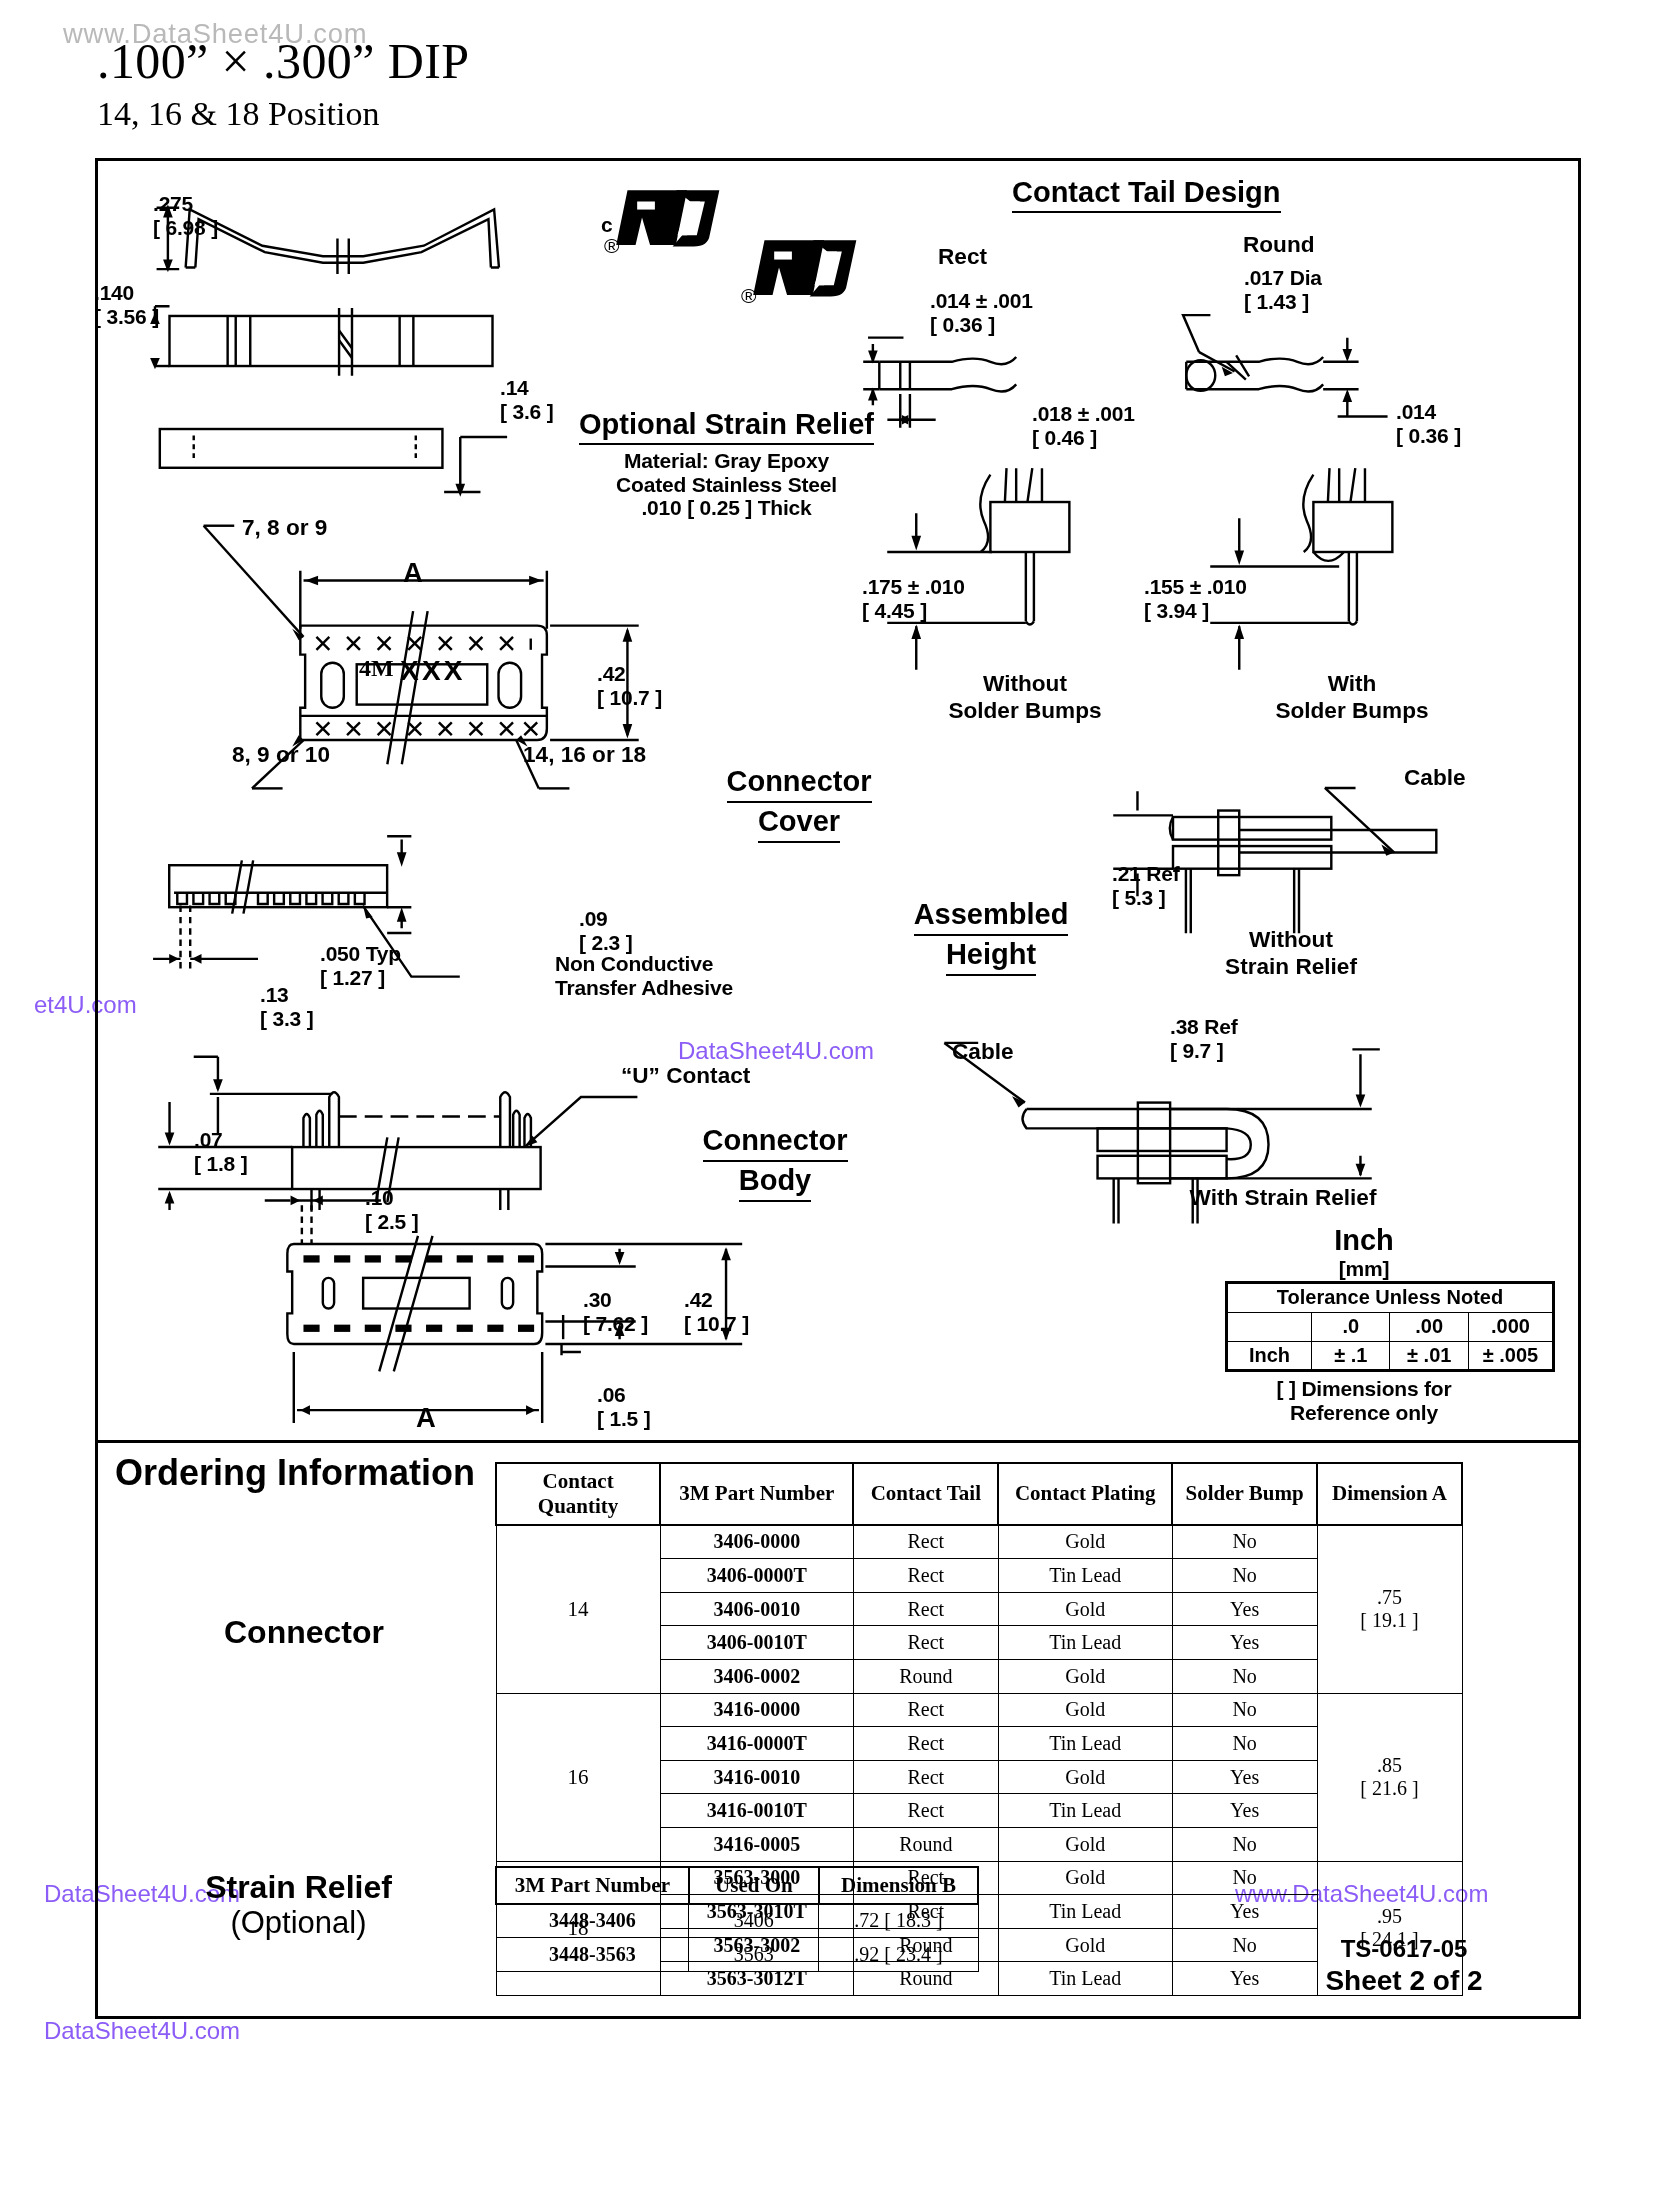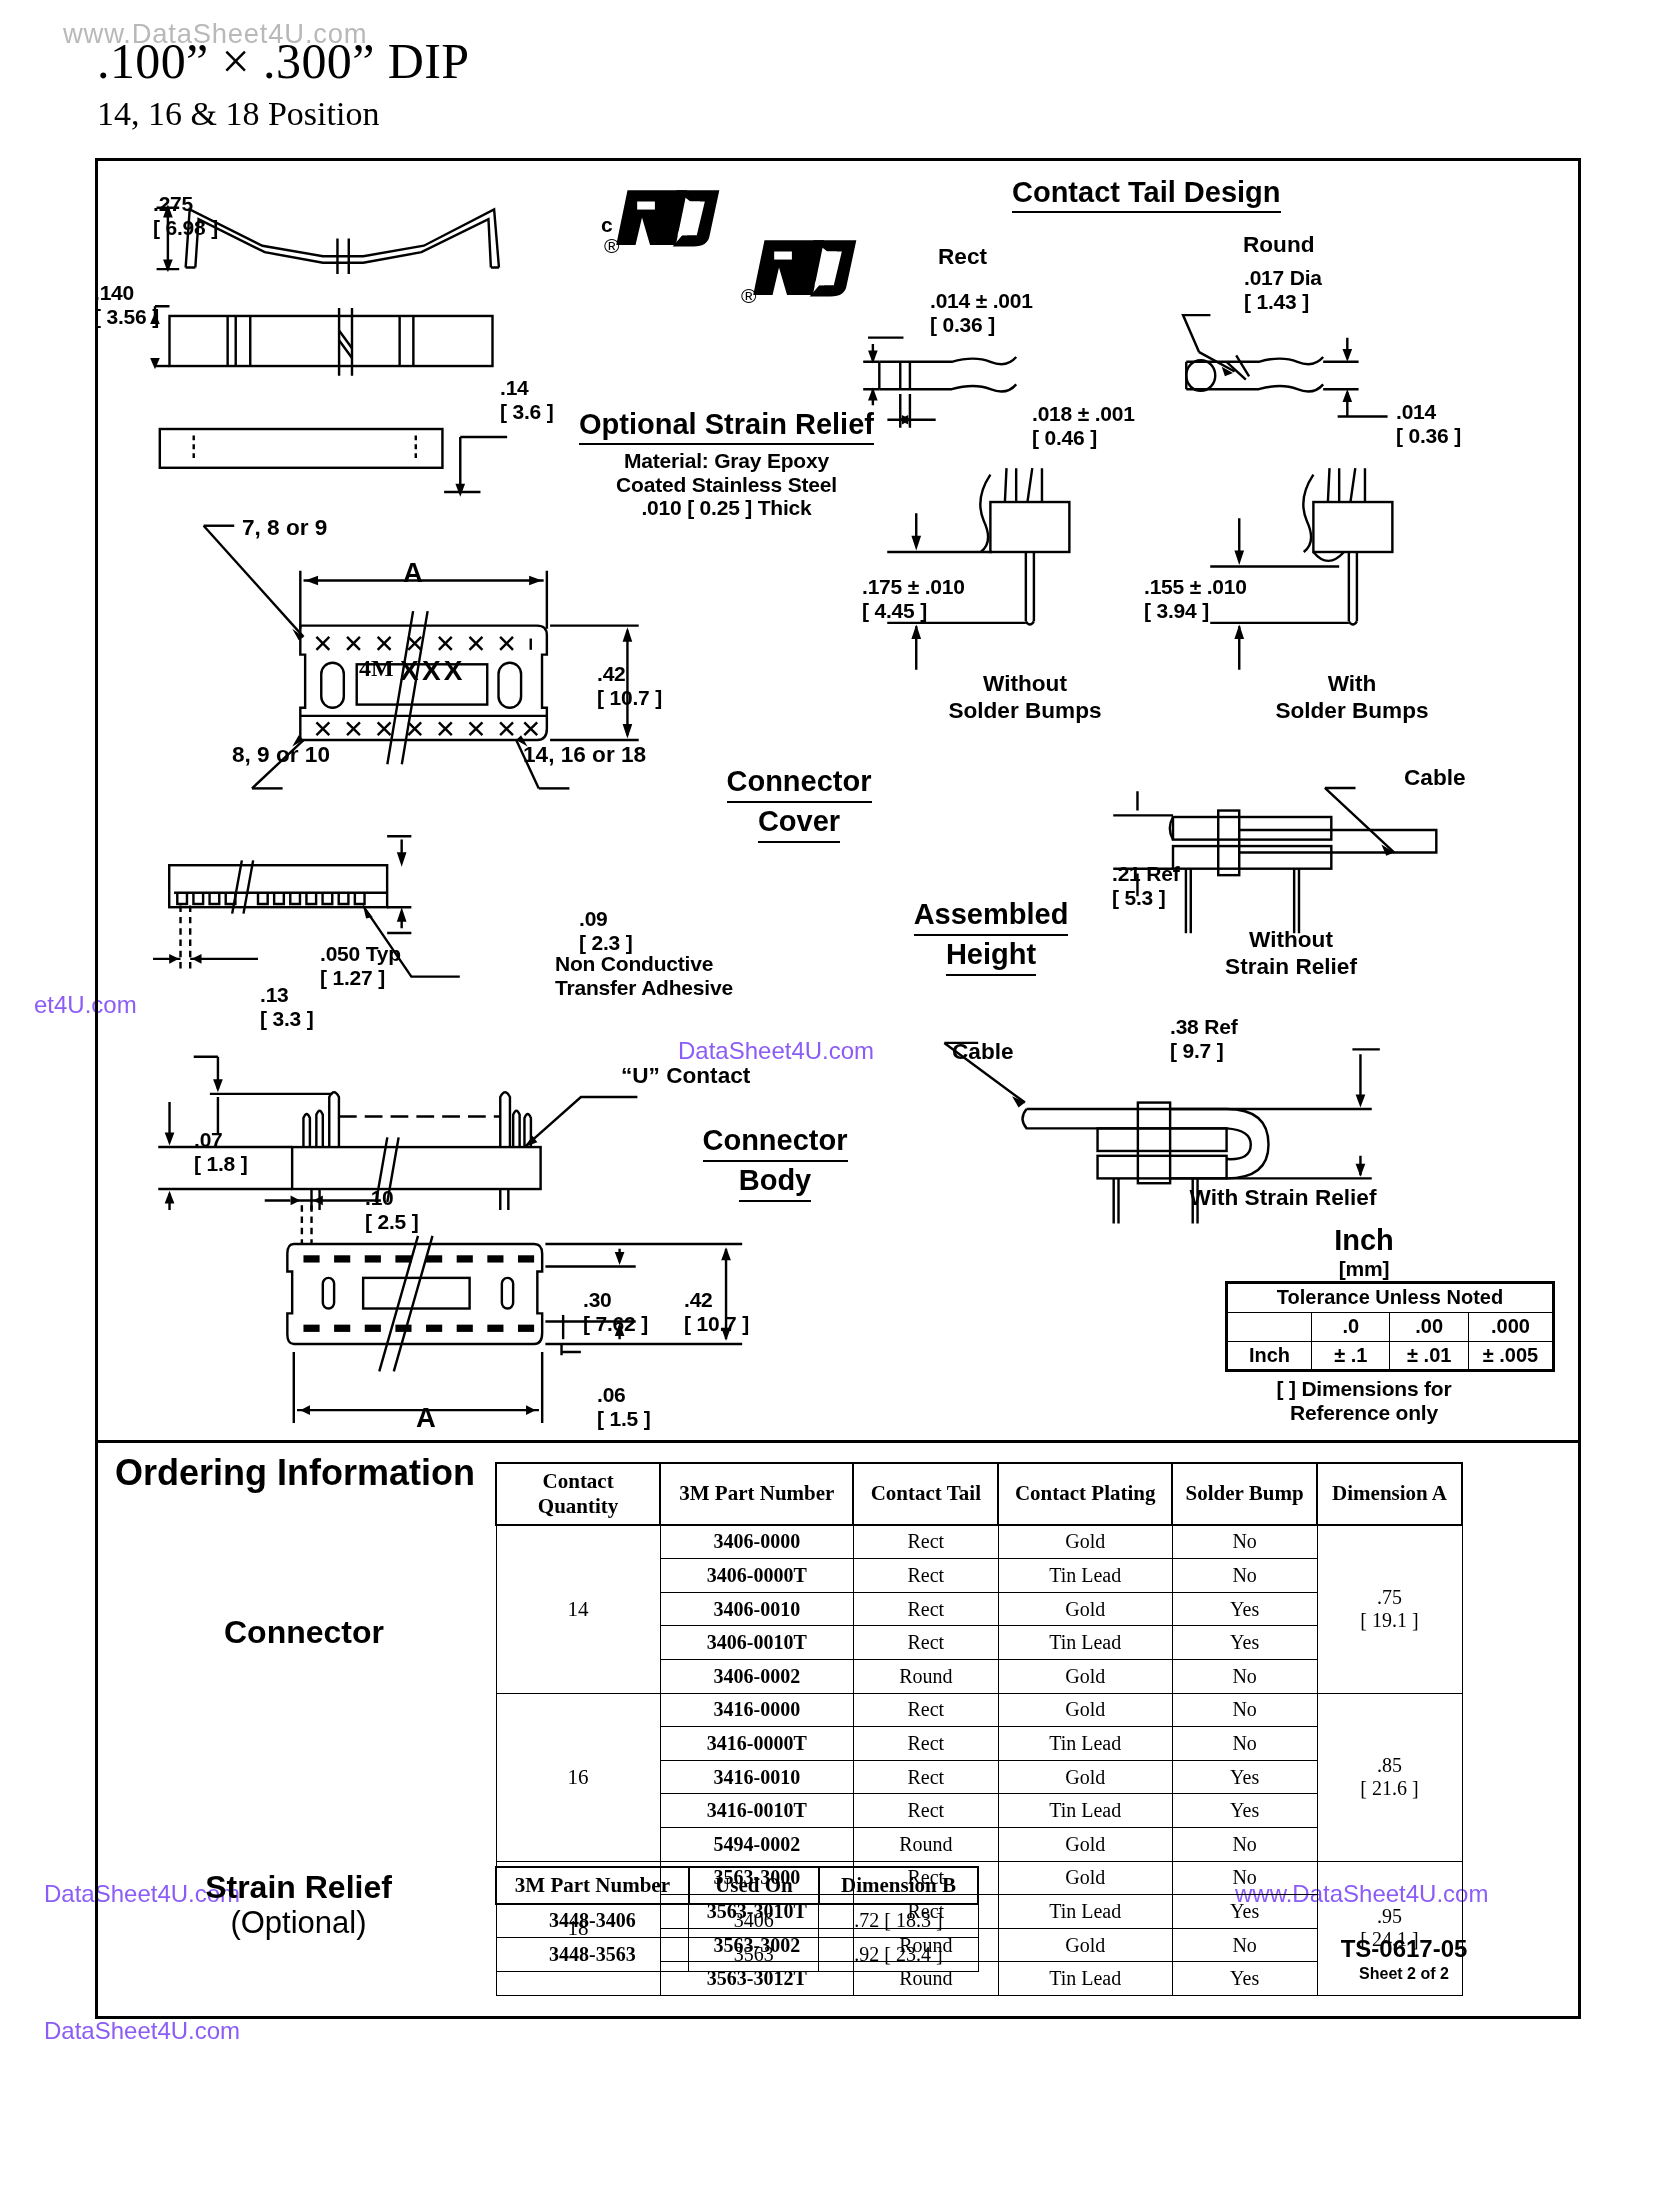--- a/index.html
+++ b/index.html
@@ -684,21 +684,21 @@
         <td>Gold</td>
         <td>Yes</td>
       </tr>
       <tr>
         <td class="pn">3416-0010T</td>
         <td>Rect</td>
         <td>Tin Lead</td>
         <td>Yes</td>
       </tr>
       <tr>
-        <td class="pn">5494-0002</td>
+        <td class="pn">3416-0005</td>
         <td>Round</td>
         <td>Gold</td>
         <td>No</td>
       </tr>
       <tr>
         <td rowspan="4" class="grpcell">18</td>
         <td class="pn">3563-3000</td>
         <td>Rect</td>
         <td>Gold</td>
         <td>No</td>
@@ -745,15 +745,15 @@
       <tr>
         <td class="pn">3448-3563</td>
         <td>3563</td>
         <td>.92 [ 23.4 ]</td>
       </tr>
     </tbody>
 </table>
 
 <div class="abs ctr" style="left:1291px;top:1935px;width:226px;line-height:1.2;">
   <div style="font-size:24px;font-weight:bold;">TS-0617-05</div>
-  <div style="font-size:16px;font-weight:bold;">Sheet 2 of 2</div>
+  <div style="font-size:28px;font-weight:bold;">Sheet 2 of 2</div>
 </div>
 
 
 </body></html>

